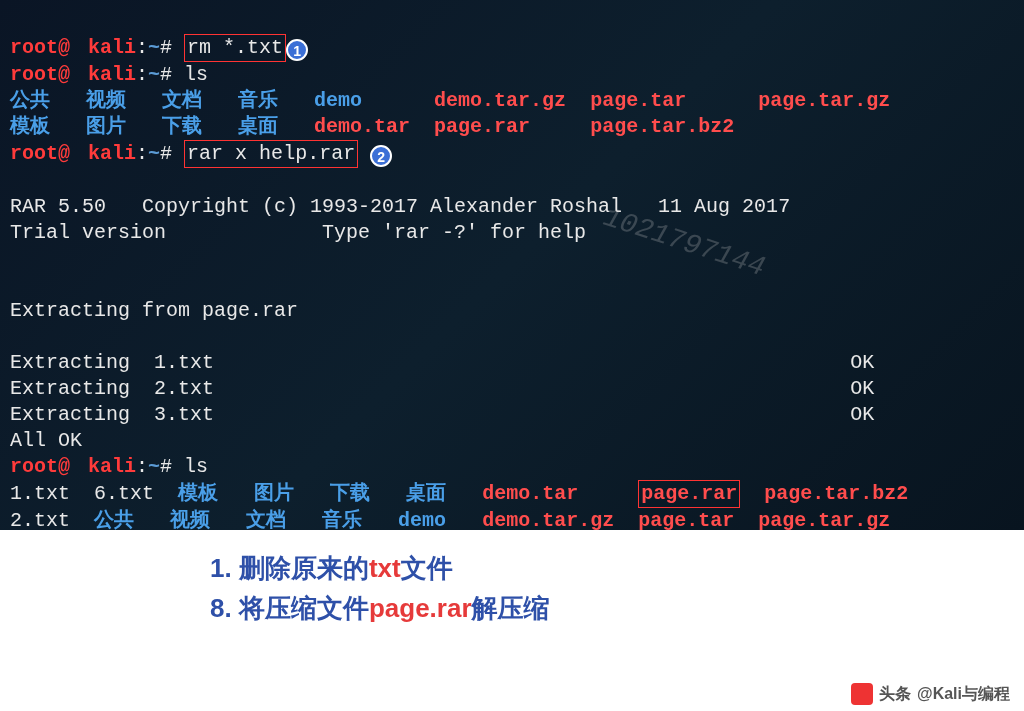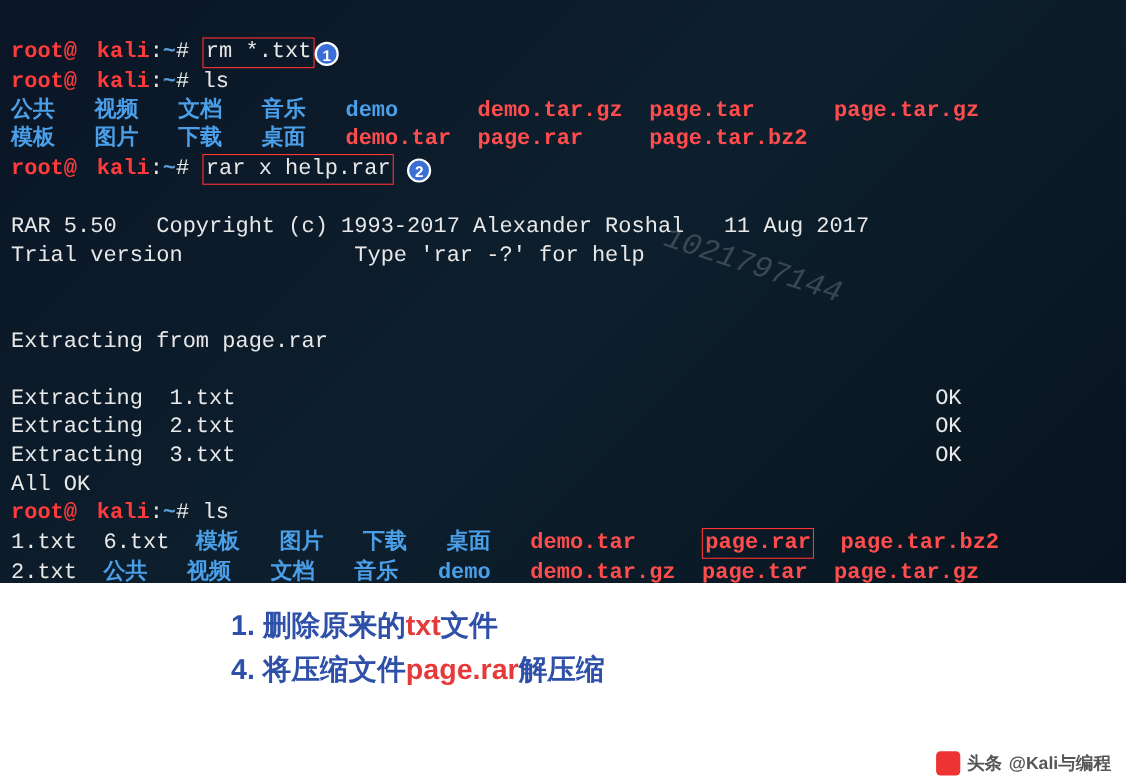--- a/index.html
+++ b/index.html
@@ -115,20 +115,20 @@
 <span class="cmd">All OK</span>
 <span class="prompt-user">root</span><span class="prompt-user">@</span><span class="prompt-host">kali</span><span class="prompt-sep">:</span><span class="prompt-path">~</span><span class="prompt-sep">#</span> <span class="cmd">ls</span>
 <span class="file-white">1.txt</span>  <span class="file-white">6.txt</span>  <span class="dir">模板</span>   <span class="dir">图片</span>   <span class="dir">下载</span>   <span class="dir">桌面</span>   <span class="file-red">demo.tar</span>     <span class="file-red highlight-box">page.rar</span>  <span class="file-red">page.tar.bz2</span>
 <span class="file-white">2.txt</span>  <span class="dir">公共</span>   <span class="dir">视频</span>   <span class="dir">文档</span>   <span class="dir">音乐</span>   <span class="dir">demo</span>   <span class="file-red">demo.tar.gz</span>  <span class="file-red">page.tar</span>  <span class="file-red">page.tar.gz</span>
 <span class="prompt-user">root</span><span class="prompt-user">@</span><span class="prompt-host">kali</span><span class="prompt-sep">:</span><span class="prompt-path">~</span><span class="prompt-sep">#</span> <span class="cursor"></span>
 <div class="watermark">1021797144</div>
 </div>
 
 <div class="caption-area">
   <div><span>1. 删除原来的</span><span class="kw">txt</span><span>文件</span></div>
-  <div><span>4. 将压缩文件</span><span class="kw">page.rar</span><span>解压缩</span></div>
+  <div><span>8. 将压缩文件</span><span class="kw">page.rar</span><span>解压缩</span></div>
 </div>
 
 <div class="footer-credit">
   <span class="logo-icon"></span>
   <span>头条</span>
   <span>@Kali与编程</span>
 </div>
 
 </body></html>

